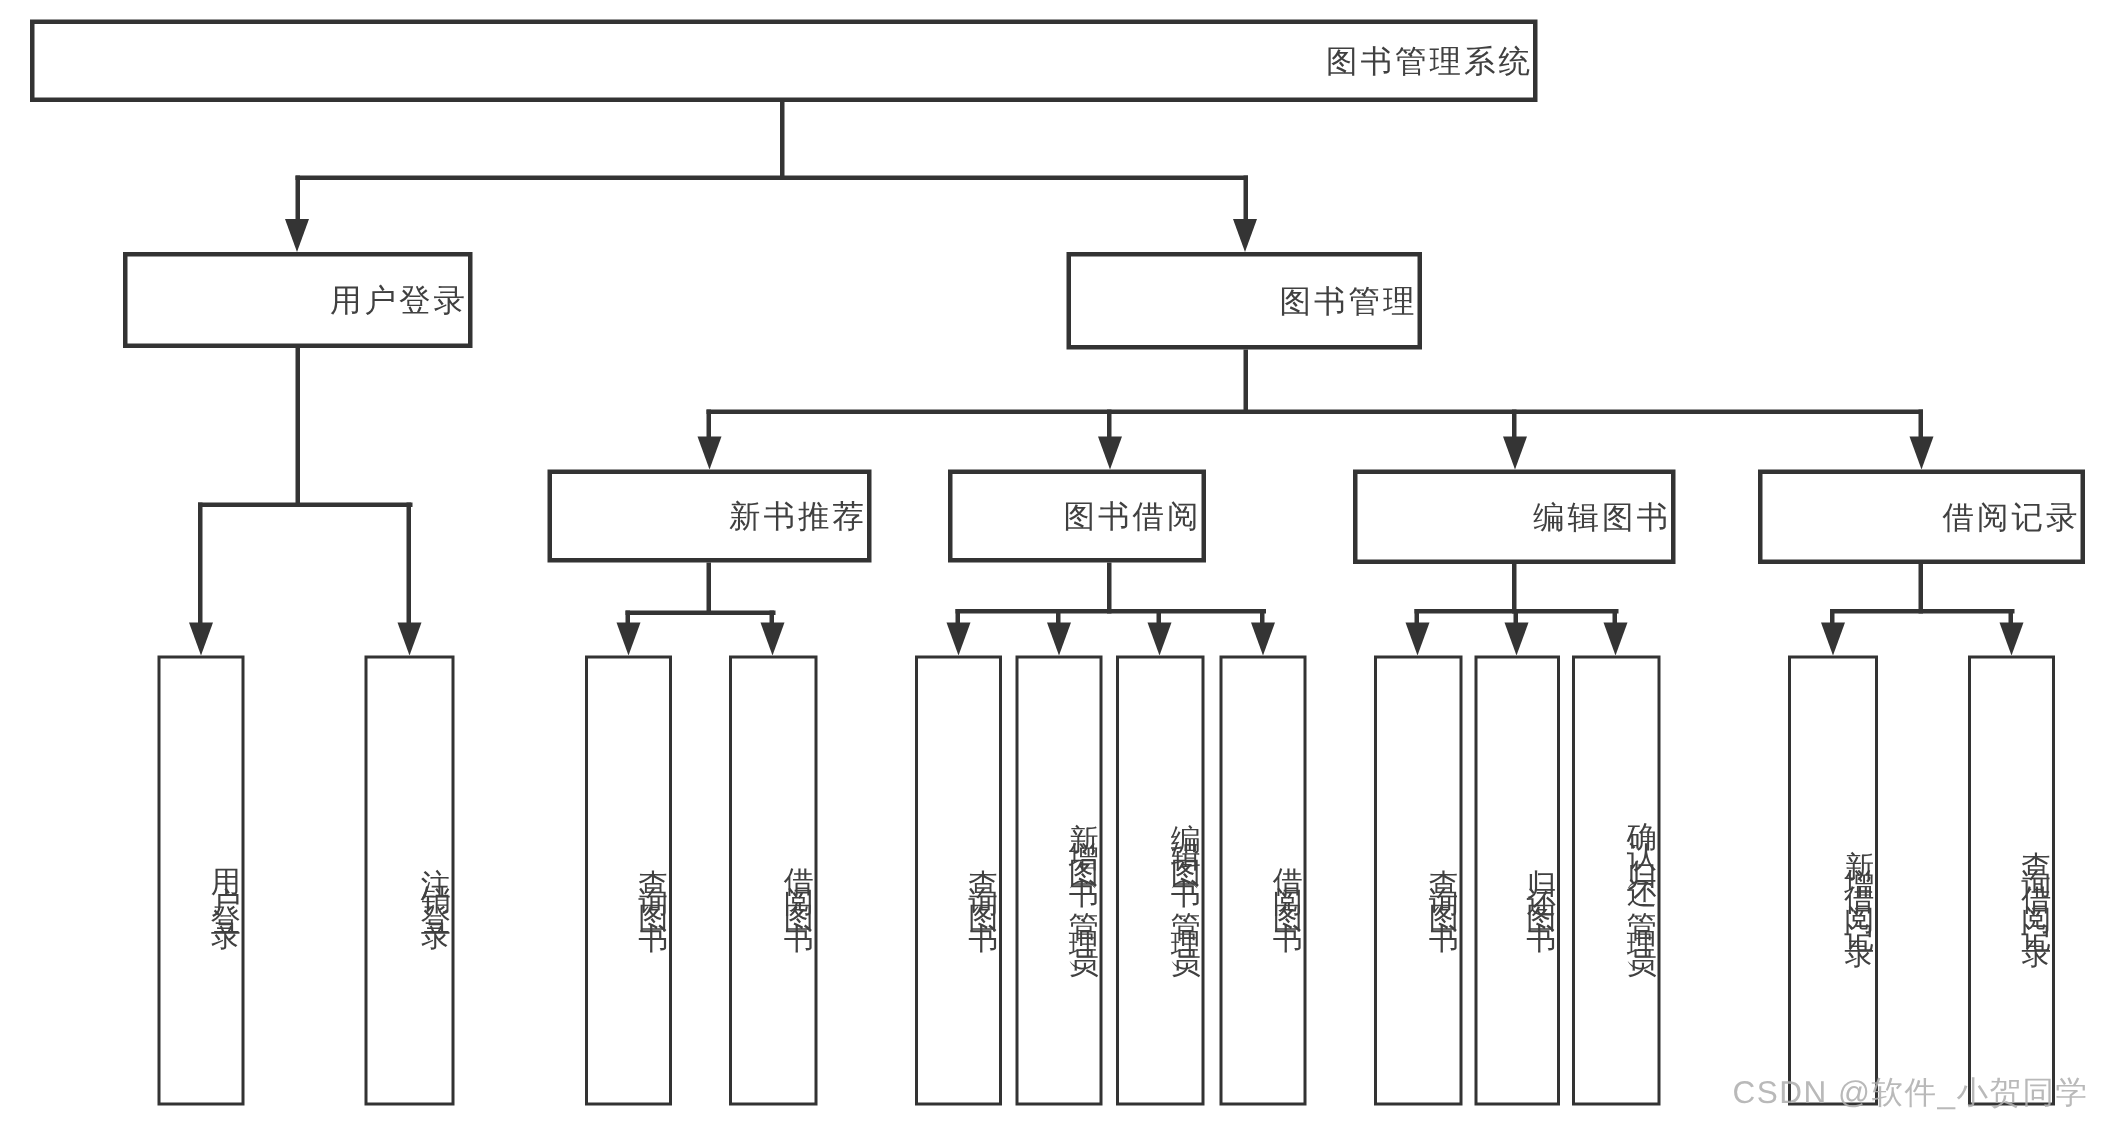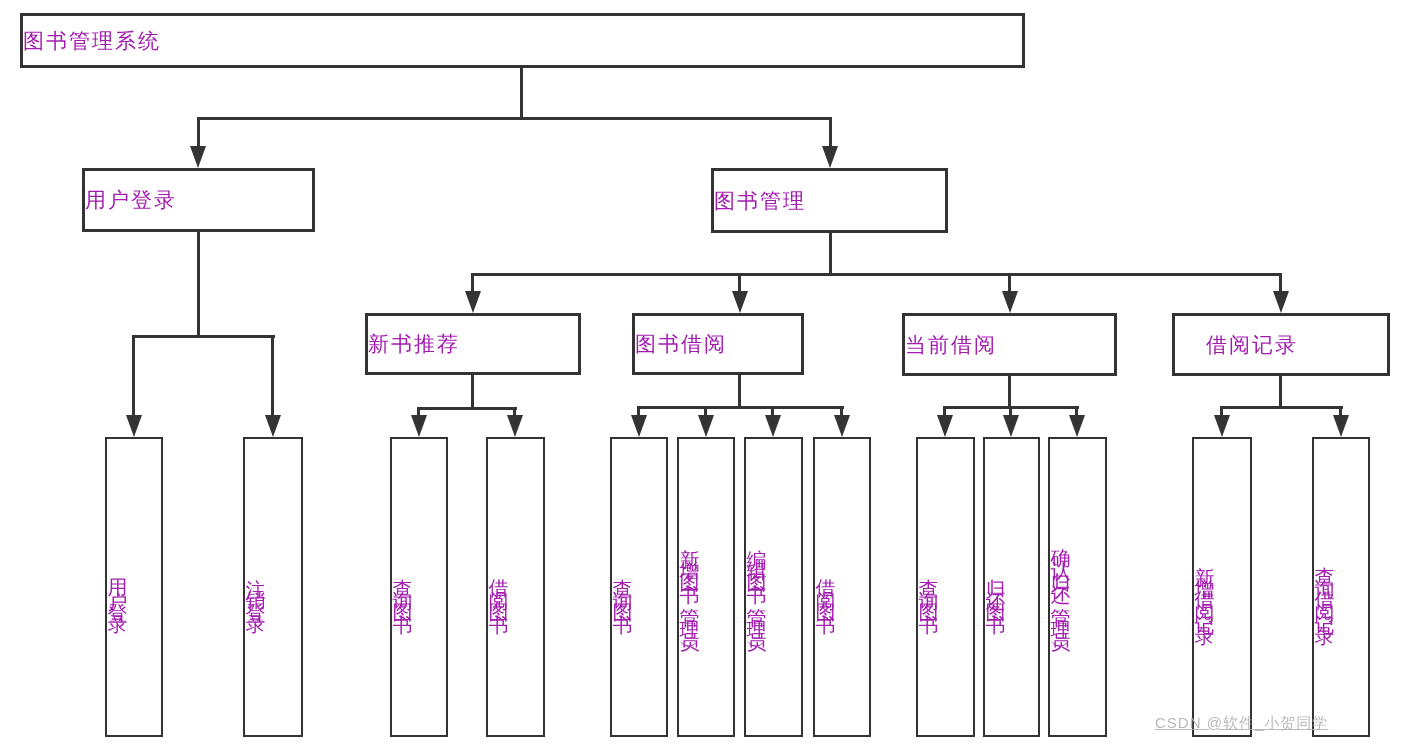--- a/index.html
+++ b/index.html
@@ -10,34 +10,34 @@
   .line{position:absolute;background:#343434;}
   .v{width:3px;}
   .h{height:3px;}
   .arrow{
     position:absolute;width:0;height:0;
     border-left:8px solid transparent;border-right:8px solid transparent;
     border-top:22px solid #343434;
   }
   .box{
     position:absolute;background:#ffffff;border:3px solid #333333;
-    box-sizing:border-box;display:flex;align-items:center;justify-content:flex-start;
-    color:#a21caf;
+    box-sizing:border-box;display:flex;align-items:center;justify-content:flex-end;
+    color:#404040;
   }
   .lvl{font-size:21px;letter-spacing:2px;white-space:nowrap;}
   .leaf{
     top:437px;height:300px;border-width:2px;font-size:20px;
   }
   .vtext{
     writing-mode:vertical-rl;text-orientation:mixed;
     letter-spacing:12px;line-height:1.1;
   }
   .watermark{
-    position:absolute;left:1155px;top:714px;font-size:15px;
-    color:#b0b0b0;opacity:.88;white-space:nowrap;letter-spacing:1px;text-decoration:underline;
+    position:absolute;left:1155px;top:714px;font-size:21px;
+    color:#b0b0b0;opacity:.88;white-space:nowrap;letter-spacing:1px;
   }
 </style>
 </head>
 <body>
 
 <div class="canvas">
 
   <div class="line v" style="left:520px;top:66px;height:53px;"></div>
   <div class="line h" style="left:197px;top:117px;width:635px;"></div>
   <div class="line v" style="left:197px;top:117px;height:32px;"></div>
@@ -108,21 +108,21 @@
     <span>图书管理</span>
   </div>
 
   <div class="box lvl" style="left:365px;top:313px;width:216px;height:62px;">
     <span>新书推荐</span>
   </div>
   <div class="box lvl" style="left:632px;top:313px;width:172px;height:62px;">
     <span>图书借阅</span>
   </div>
   <div class="box lvl" style="left:902px;top:313px;width:215px;height:63px;">
-    <span>当前借阅</span>
+    <span>编辑图书</span>
   </div>
   <div class="box lvl" style="left:1172px;top:313px;width:218px;height:63px;padding-left:31px;">
     <span>借阅记录</span>
   </div>
 
   <div class="box leaf" style="left:105px;width:58px;">
     <span class="vtext">用户登录</span>
   </div>
   <div class="box leaf" style="left:243px;width:60px;">
     <span class="vtext">注销登录</span>

